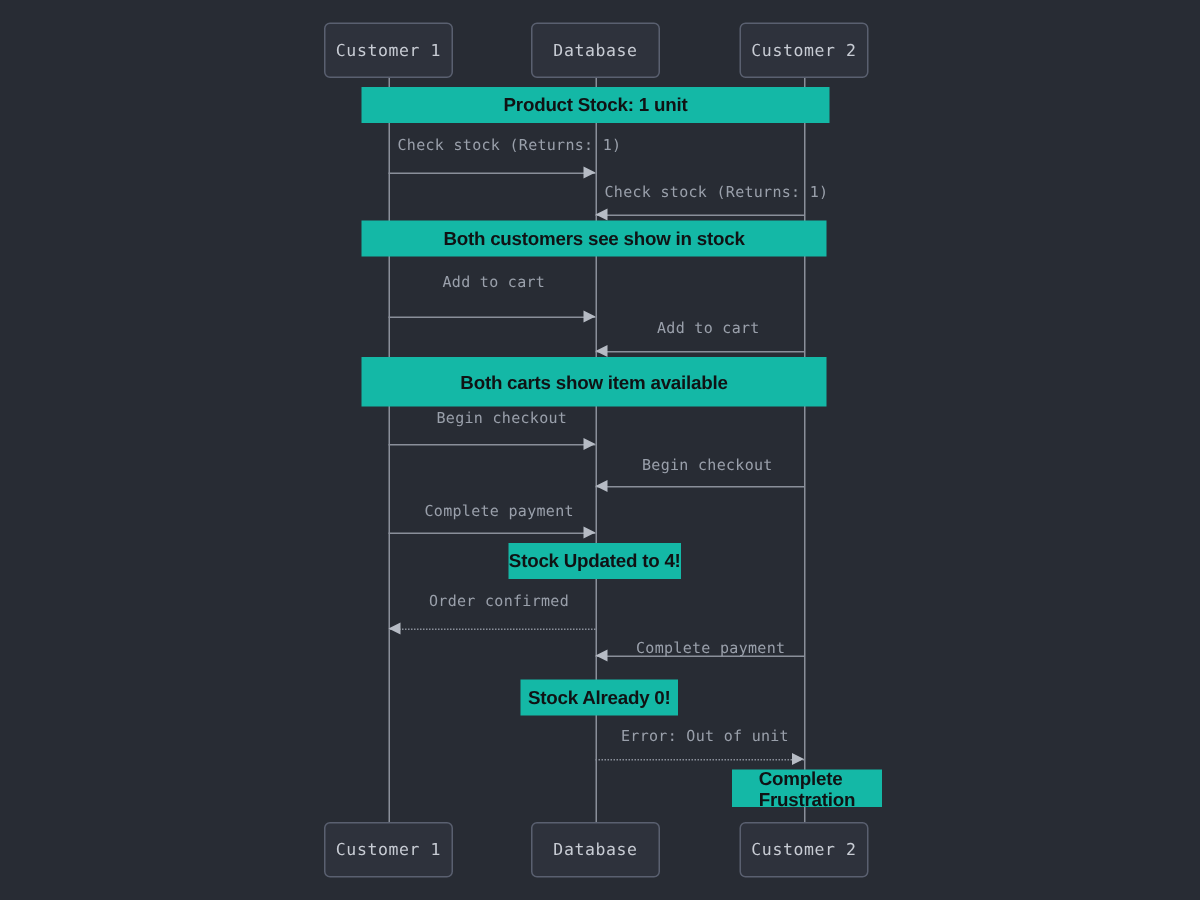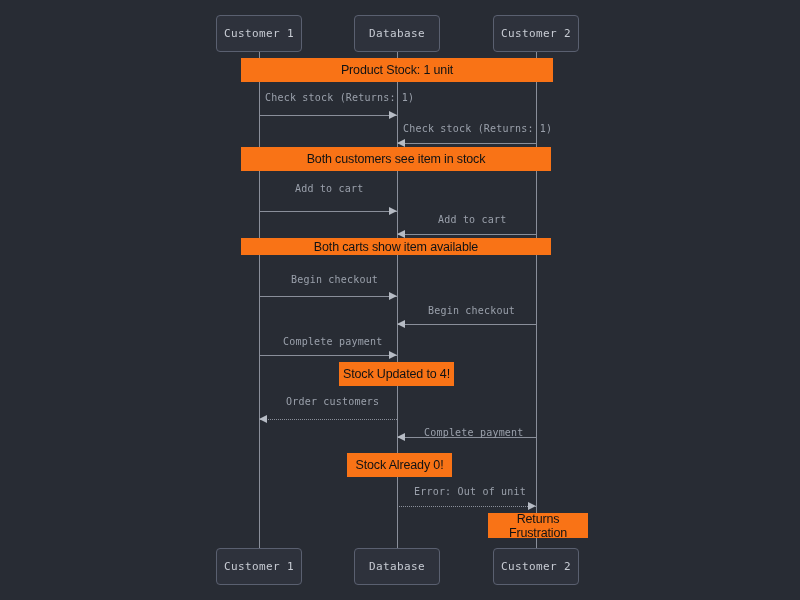--- a/index.html
+++ b/index.html
@@ -30,28 +30,28 @@
     color: #c8ccd4;
     font-family: "DejaVu Sans Mono", monospace;
     font-size: 11px;
     letter-spacing: .4px;
     white-space: nowrap;
   }
 
   
   .note {
     position: absolute;
-    background: #f97316;
+    background: #14b8a6;
     color: #101214;
     display: flex;
     align-items: center;
     justify-content: center;
-    text-align: center;
+    text-align: left;
     font-family: "Liberation Sans", sans-serif;
-    font-weight: normal;
+    font-weight: bold;
     font-size: 12.5px;
     line-height: 1.12;
     letter-spacing: -0.15px;
     white-space: pre-line;
   }
 
   
   .msg-label {
     position: absolute;
     color: #9aa0ab;
@@ -125,32 +125,32 @@
       <div class="arrowhead right" style="top: 292px; left: 389px;"></div>
       <div class="msg-label" style="left: 291px; top: 274px;">Begin checkout</div>
       <div class="msg-line" style="left: 397px; top: 324px; width: 139px;"></div>
       <div class="arrowhead left" style="top: 320px; left: 397px;"></div>
       <div class="msg-label" style="left: 428px; top: 305px;">Begin checkout</div>
       <div class="msg-line" style="left: 259px; top: 355px; width: 138px;"></div>
       <div class="arrowhead right" style="top: 351px; left: 389px;"></div>
       <div class="msg-label" style="left: 283px; top: 336px;">Complete payment</div>
       <div class="msg-line dotted" style="left: 259px; top: 419px; width: 138px;"></div>
       <div class="arrowhead left" style="top: 415px; left: 259px;"></div>
-      <div class="msg-label" style="left: 286px; top: 396px;">Order customers</div>
+      <div class="msg-label" style="left: 286px; top: 396px;">Order confirmed</div>
       <div class="msg-line" style="left: 397px; top: 437px; width: 139px;"></div>
       <div class="arrowhead left" style="top: 433px; left: 397px;"></div>
       <div class="msg-label" style="left: 424px; top: 427px;">Complete payment</div>
       <div class="msg-line dotted" style="left: 397px; top: 506px; width: 139px;"></div>
       <div class="arrowhead right" style="top: 502px; left: 528px;"></div>
       <div class="msg-label" style="left: 414px; top: 486px;">Error: Out of unit</div>
     </div>
 
   <div id="notes-layer">
       <div class="note" style="left: 241px; top: 58px; width: 312px; height: 24px;">Product Stock: 1 unit</div>
-      <div class="note" style="left: 241px; top: 147px; width: 310px; height: 24px;">Both customers see item in stock</div>
-      <div class="note" style="left: 241px; top: 238px; width: 310px; height: 17px;">Both carts show item available</div>
+      <div class="note" style="left: 241px; top: 147px; width: 310px; height: 24px;">Both customers see show in stock</div>
+      <div class="note" style="left: 241px; top: 238px; width: 310px; height: 33px;">Both carts show item available</div>
       <div class="note" style="left: 339px; top: 362px; width: 115px; height: 24px;">Stock Updated to 4!</div>
       <div class="note" style="left: 347px; top: 453px; width: 105px; height: 24px;">Stock Already 0!</div>
-      <div class="note" style="left: 488px; top: 513px; width: 100px; height: 25px;">Returns
+      <div class="note" style="left: 488px; top: 513px; width: 100px; height: 25px;">Complete
 Frustration</div>
     </div>
 
 </div>
 
 </body></html>

